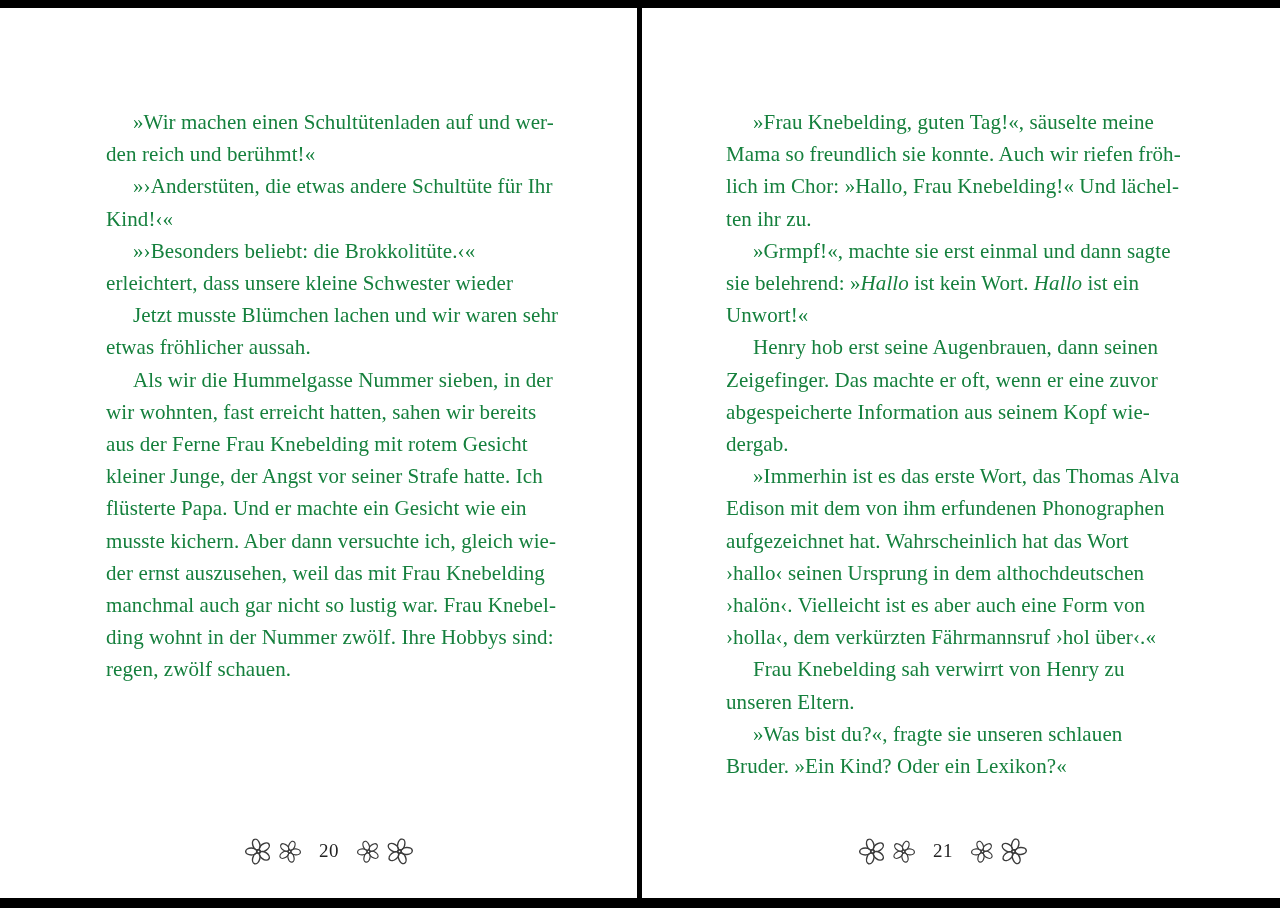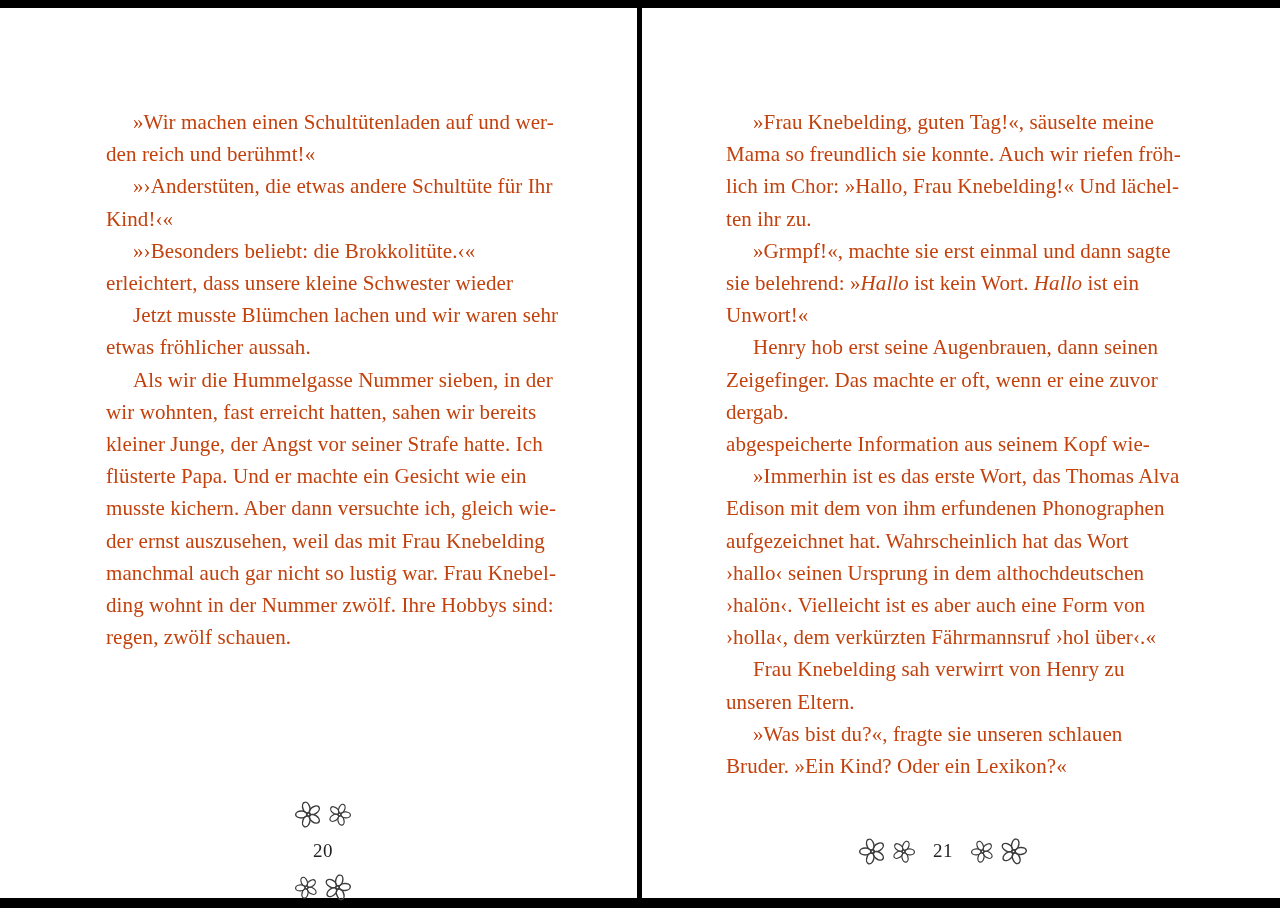--- a/index.html
+++ b/index.html
@@ -30,37 +30,37 @@
   }
   .page-left  { left: 0;    width: 637px; }
   .page-right { left: 642px; width: 716px; }
   .text-block {
     position: absolute;
     top: 98px;
     width: 434px;
     font-size: 21px;
     line-height: 32.2px;
     letter-spacing: 0.1px;
-    color: #c2410c;
+    color: #15803d;
   }
   .page-left  .text-block { left: 106px; }
   .page-right .text-block { left: 84px; }
   .line { white-space: pre; }
   .line.indent { padding-left: 27px; }
   .line em { font-style: italic; }
   .footer {
     position: absolute;
     top: 826px;
     height: 34px;
     display: flex;
     align-items: center;
     justify-content: center;
     gap: 12px;
   }
-  .page-left  .footer { left: 106px; width: 434px; flex-direction: column; }
+  .page-left  .footer { left: 112px; width: 434px; }
   .page-right .footer { left: 84px;  width: 434px; }
   .flowers {
     display: inline-flex;
     align-items: center;
     gap: 6px;
   }
   .pagenum {
     font-size: 19px;
     color: #222;
     padding: 0 6px;
@@ -80,20 +80,21 @@
       <div class="line indent">»Wir machen einen Schultütenladen auf und wer-</div>
       <div class="line">den reich und berühmt!«</div>
       <div class="line indent">»›Anderstüten, die etwas andere Schultüte für Ihr</div>
       <div class="line">Kind!‹«</div>
       <div class="line indent">»›Besonders beliebt: die Brokkolitüte.‹«</div>
       <div class="line">erleichtert, dass unsere kleine Schwester wieder</div>
       <div class="line indent">Jetzt musste Blümchen lachen und wir waren sehr</div>
       <div class="line">etwas fröhlicher aussah.</div>
       <div class="line indent">Als wir die Hummelgasse Nummer sieben, in der</div>
       <div class="line">wir wohnten, fast erreicht hatten, sahen wir bereits</div>
+      <div class="line">aus der Ferne Frau Knebelding mit rotem Gesicht</div>
       <div class="line">kleiner Junge, der Angst vor seiner Strafe hatte. Ich</div>
       <div class="line">flüsterte Papa. Und er machte ein Gesicht wie ein</div>
       <div class="line">musste kichern. Aber dann versuchte ich, gleich wie-</div>
       <div class="line">der ernst auszusehen, weil das mit Frau Knebelding</div>
       <div class="line">manchmal auch gar nicht so lustig war. Frau Knebel-</div>
       <div class="line">ding wohnt in der Nummer zwölf. Ihre Hobbys sind:</div>
       <div class="line">regen, zwölf schauen.</div>
     </div>
   <div class="footer">
     <span class="flowers">
@@ -148,22 +149,22 @@
   <div class="text-block">
       <div class="line indent">»Frau Knebelding, guten Tag!«, säuselte meine</div>
       <div class="line">Mama so freundlich sie konnte. Auch wir riefen fröh-</div>
       <div class="line">lich im Chor: »Hallo, Frau Knebelding!« Und lächel-</div>
       <div class="line">ten ihr zu.</div>
       <div class="line indent">»Grmpf!«, machte sie erst einmal und dann sagte</div>
       <div class="line"><span>sie belehrend: »</span><em>Hallo</em><span> ist kein Wort. </span><em>Hallo</em><span> ist ein</span></div>
       <div class="line">Unwort!«</div>
       <div class="line indent">Henry hob erst seine Augenbrauen, dann seinen</div>
       <div class="line">Zeigefinger. Das machte er oft, wenn er eine zuvor</div>
+      <div class="line">abgespeicherte Information aus seinem Kopf wie-</div>
       <div class="line">dergab.</div>
-      <div class="line">abgespeicherte Information aus seinem Kopf wie-</div>
       <div class="line indent">»Immerhin ist es das erste Wort, das Thomas Alva</div>
       <div class="line">Edison mit dem von ihm erfundenen Phonographen</div>
       <div class="line">aufgezeichnet hat. Wahrscheinlich hat das Wort</div>
       <div class="line">›hallo‹ seinen Ursprung in dem althochdeutschen</div>
       <div class="line">›halön‹. Vielleicht ist es aber auch eine Form von</div>
       <div class="line">›holla‹, dem verkürzten Fährmannsruf ›hol über‹.«</div>
       <div class="line indent">Frau Knebelding sah verwirrt von Henry zu</div>
       <div class="line">unseren Eltern.</div>
       <div class="line indent">»Was bist du?«, fragte sie unseren schlauen</div>
       <div class="line">Bruder. »Ein Kind? Oder ein Lexikon?«</div>

